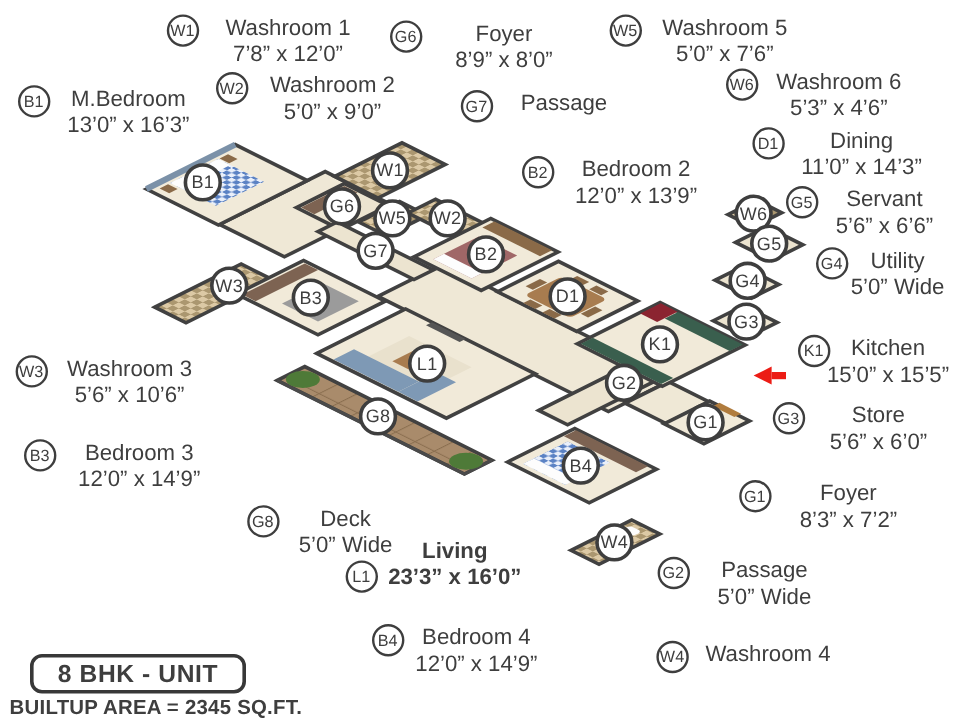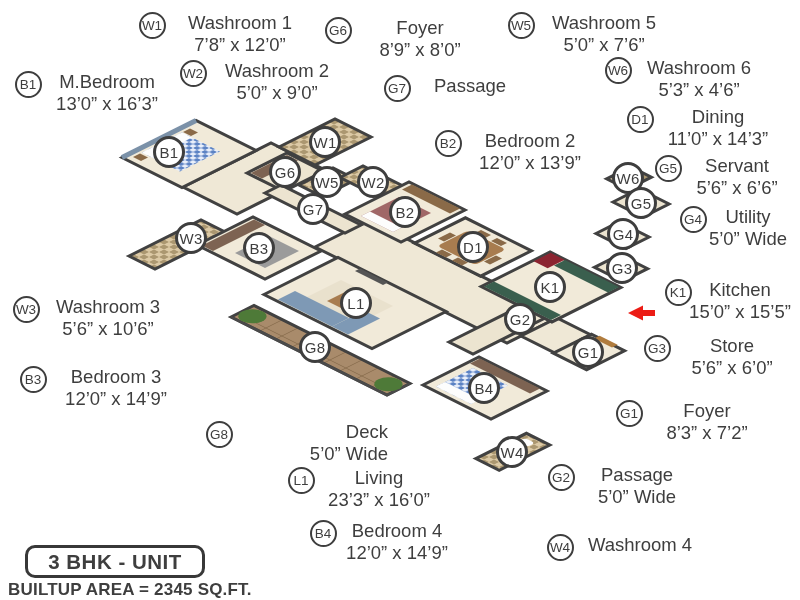--- a/index.html
+++ b/index.html
@@ -231,26 +231,26 @@
     <div class="legend-text" style="left: 8px; top: 296px;">
       <div>Washroom 3</div>
       <div>5’6” x 10’6”</div>
     </div>
     <div class="legend-circle" style="left: 19.5px; top: 365.5px;">B3</div>
     <div class="legend-text" style="left: 16px; top: 366px;">
       <div>Bedroom 3</div>
       <div>12’0” x 14’9”</div>
     </div>
     <div class="legend-circle" style="left: 205.5px; top: 420.5px;">G8</div>
-    <div class="legend-text" style="left: 188px; top: 421px; text-align: right;">
+    <div class="legend-text" style="left: 188px; top: 421px;">
       <div>Deck</div>
       <div>5’0” Wide</div>
     </div>
     <div class="legend-circle" style="left: 287.5px; top: 466.5px;">L1</div>
-    <div class="legend-text" style="left: 279px; top: 467px;">
+    <div class="legend-text" style="left: 279px; top: 448px; font-weight: bold;">
       <div>Living</div>
       <div>23’3” x 16’0”</div>
     </div>
     <div class="legend-circle" style="left: 309.5px; top: 519.5px;">B4</div>
     <div class="legend-text" style="left: 297px; top: 520px;">
       <div>Bedroom 4</div>
       <div>12’0” x 14’9”</div>
     </div>
   </div>
 
@@ -272,15 +272,15 @@
     <div class="plan-marker" style="left: 534px; top: 271px;">K1</div>
     <div class="plan-marker" style="left: 340px; top: 287px;">L1</div>
     <div class="plan-marker" style="left: 504px; top: 303px;">G2</div>
     <div class="plan-marker" style="left: 299px; top: 331px;">G8</div>
     <div class="plan-marker" style="left: 572px; top: 336px;">G1</div>
     <div class="plan-marker" style="left: 468px; top: 372px;">B4</div>
     <div class="plan-marker" style="left: 496px; top: 436px;">W4</div>
   </div>
 
 <div class="unit-box">
-  <span>3 BHK - UNIT</span>
+  <span>8 BHK - UNIT</span>
 </div>
 <div class="builtup">BUILTUP AREA = 2345 SQ.FT.</div>
 
 </body></html>

